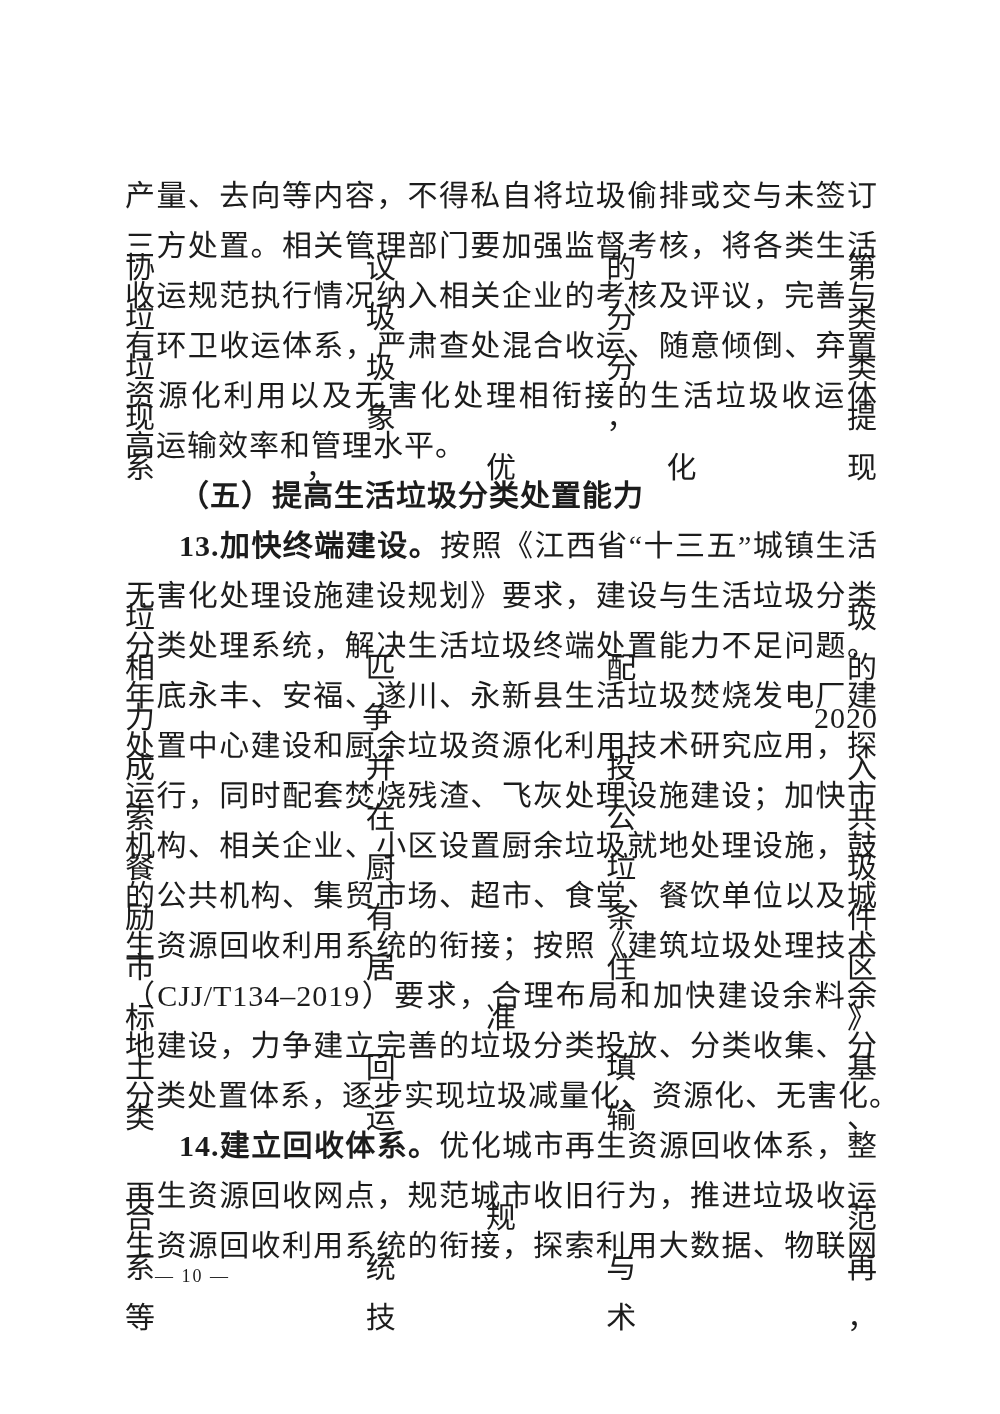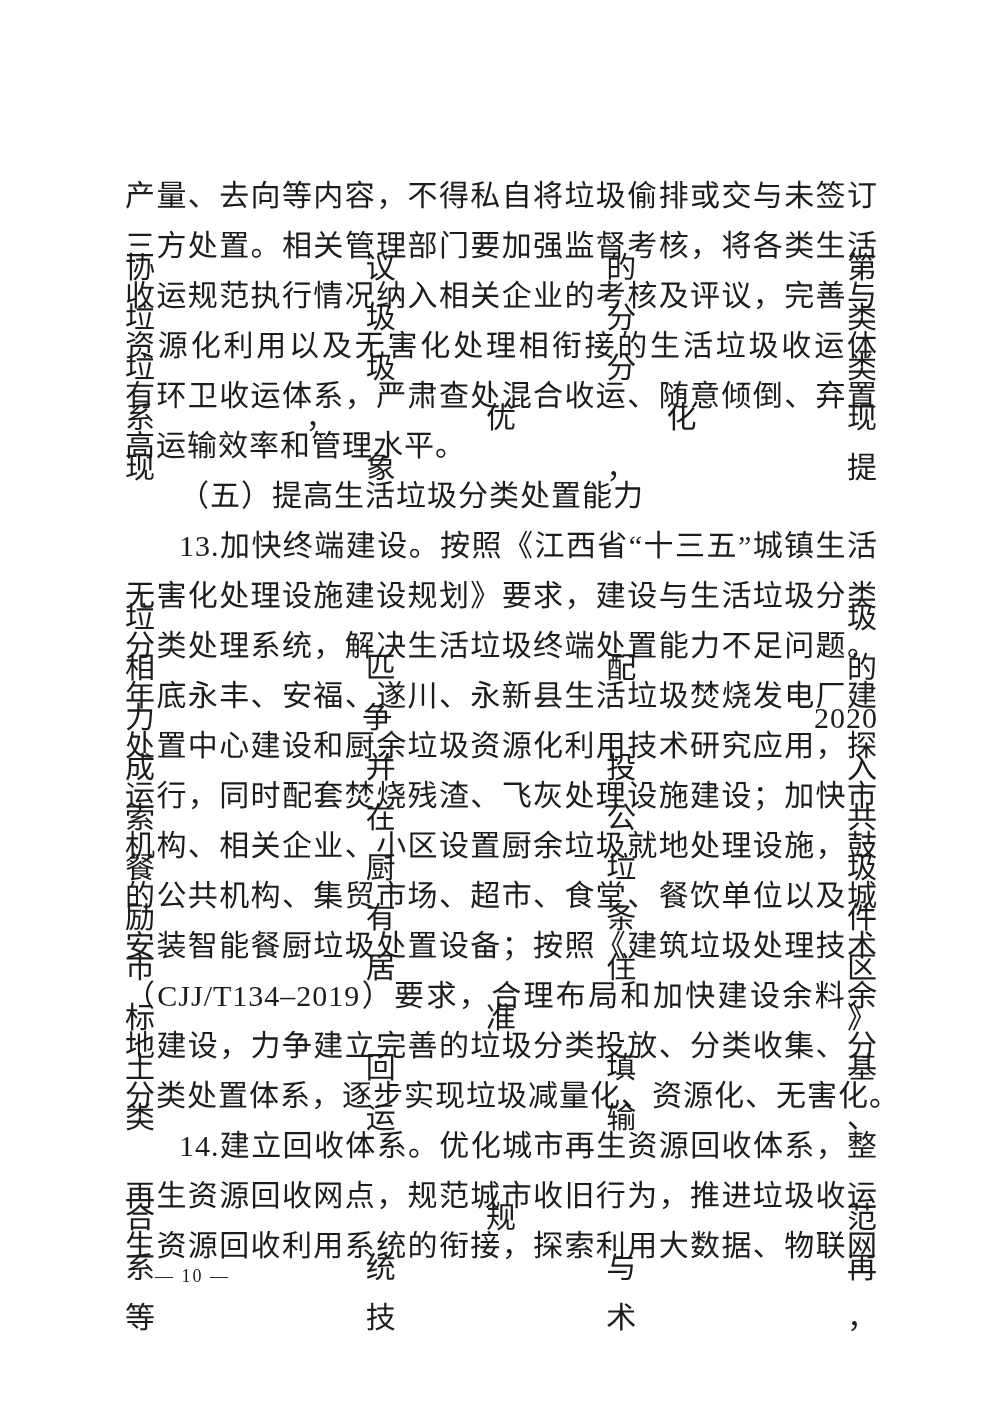--- a/index.html
+++ b/index.html
@@ -35,53 +35,53 @@
   }
   .line.justify {
     white-space: normal;
     text-align: justify;
     text-align-last: justify;
   }
   .line.indent {
     text-indent: 54px;
   }
   .bold {
-    font-weight: 400;
+    font-weight: 700;
   }
   .footer-pagenum {
     position: absolute;
     left: 155px;
     top: 1256px;
     font-size: 18px;
     line-height: 40px;
     letter-spacing: 2px;
     color: #1c1c1c;
   }
 </style>
 </head>
 <body>
 
 <div class="page">
   <div class="text-block">
       <div class="line justify"><span>产量、去向等内容，不得私自将垃圾偷排或交与未签订协议的第</span></div>
       <div class="line justify"><span>三方处置。相关管理部门要加强监督考核，将各类生活垃圾分类</span></div>
       <div class="line justify"><span>收运规范执行情况纳入相关企业的考核及评议，完善与垃圾分类</span></div>
+      <div class="line justify"><span>有环卫收运体系，严肃查处混合收运、随意倾倒、弃置现象，提</span></div>
       <div class="line justify"><span>资源化利用以及无害化处理相衔接的生活垃圾收运体系，优化现</span></div>
-      <div class="line justify"><span>有环卫收运体系，严肃查处混合收运、随意倾倒、弃置现象，提</span></div>
       <div class="line"><span>高运输效率和管理水平。</span></div>
       <div class="line indent"><span class="bold">（五）提高生活垃圾分类处置能力</span></div>
       <div class="line justify indent"><span class="bold">13.加快终端建设。</span><span>按照《江西省“十三五”城镇生活垃圾</span></div>
       <div class="line justify"><span>无害化处理设施建设规划》要求，建设与生活垃圾分类相匹配的</span></div>
       <div class="line justify"><span>分类处理系统，解决生活垃圾终端处置能力不足问题。力争 2020</span></div>
       <div class="line justify"><span>年底永丰、安福、遂川、永新县生活垃圾焚烧发电厂建成并投入</span></div>
       <div class="line justify"><span>处置中心建设和厨余垃圾资源化利用技术研究应用，探索在公共</span></div>
       <div class="line justify"><span>运行，同时配套焚烧残渣、飞灰处理设施建设；加快市餐厨垃圾</span></div>
       <div class="line justify"><span>机构、相关企业、小区设置厨余垃圾就地处理设施，鼓励有条件</span></div>
       <div class="line justify"><span>的公共机构、集贸市场、超市、食堂、餐饮单位以及城市居住区</span></div>
-      <div class="line justify"><span>安装智能餐厨垃圾处置设备；按照《建筑垃圾处理技术标准》</span></div>
+      <div class="line justify"><span>生资源回收利用系统的衔接；按照《建筑垃圾处理技术标准》</span></div>
       <div class="line justify"><span>（CJJ/T134–2019）要求，合理布局和加快建设余料余土回填基</span></div>
       <div class="line justify"><span>地建设，力争建立完善的垃圾分类投放、分类收集、分类运输、</span></div>
       <div class="line"><span>分类处置体系，逐步实现垃圾减量化、资源化、无害化。</span></div>
       <div class="line justify indent"><span class="bold">14.建立回收体系。</span><span>优化城市再生资源回收体系，整合规范</span></div>
       <div class="line justify"><span>再生资源回收网点，规范城市收旧行为，推进垃圾收运系统与再</span></div>
       <div class="line justify"><span>生资源回收利用系统的衔接，探索利用大数据、物联网等技术，</span></div>
     </div>
   <div class="footer-pagenum">— 10 —</div>
 </div>
 

